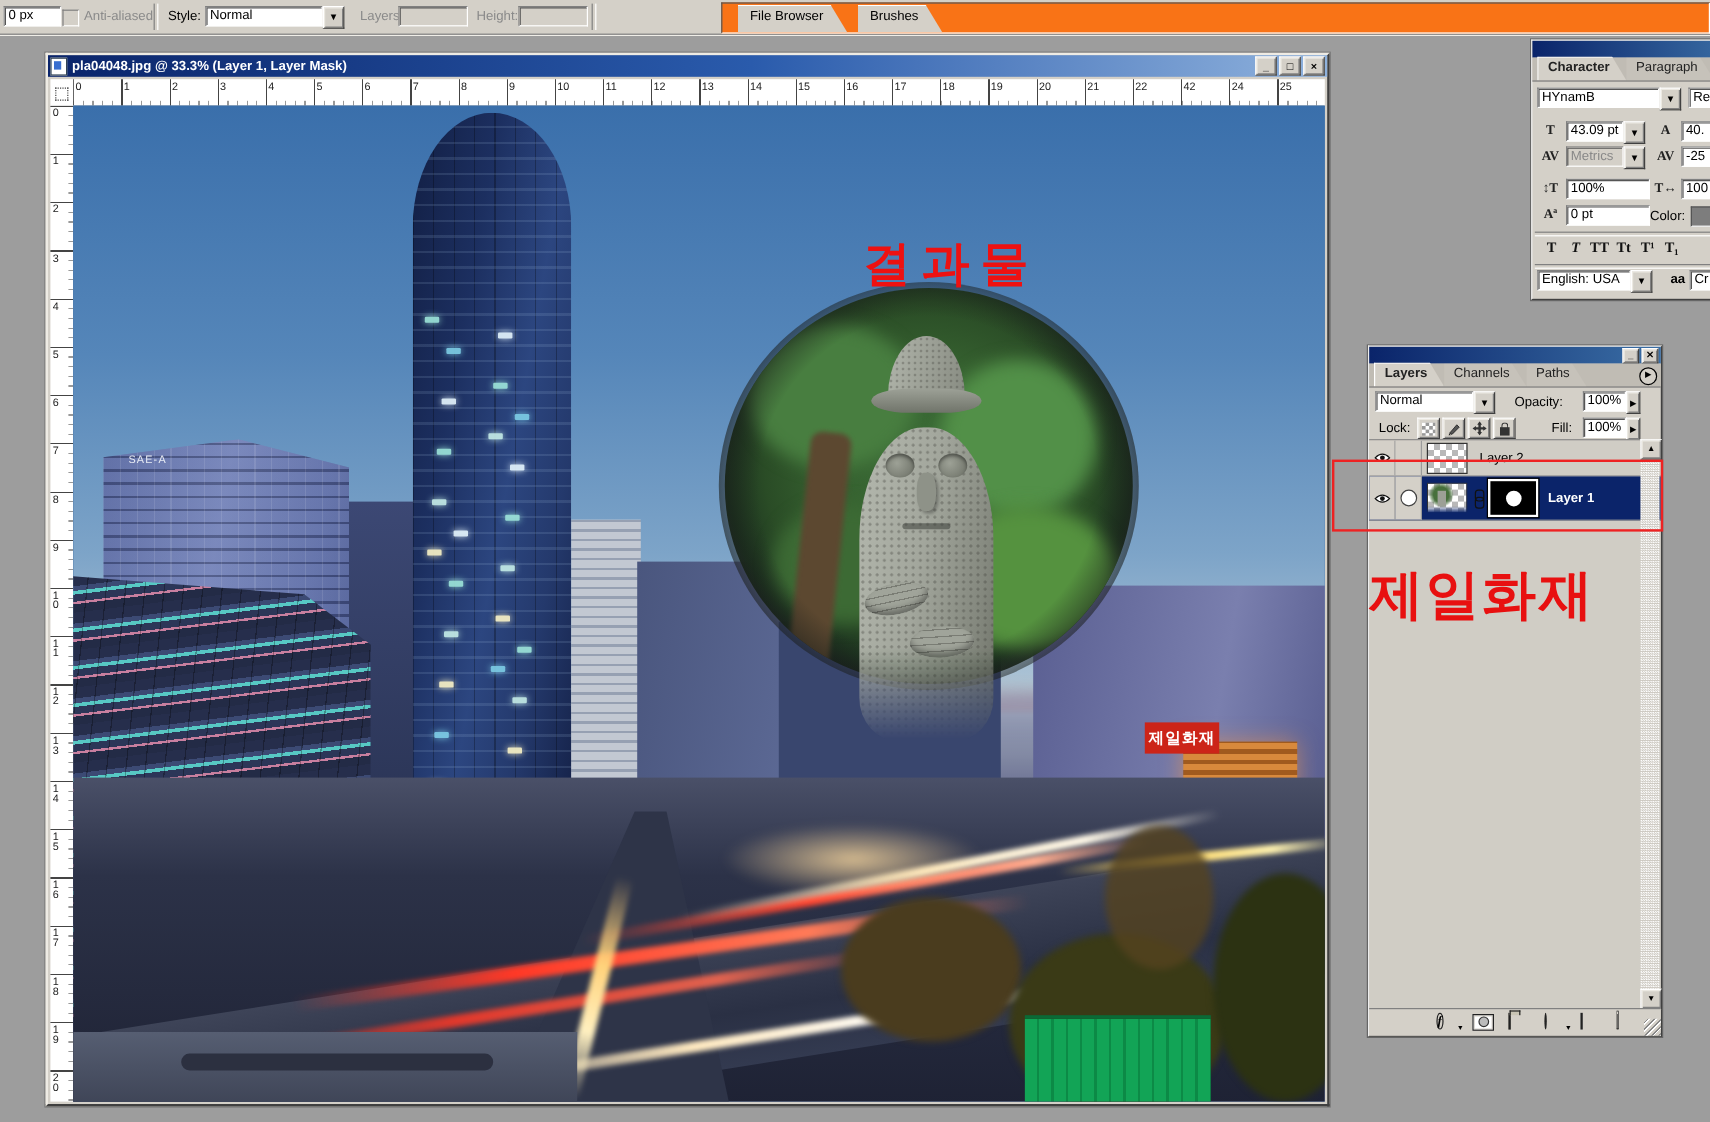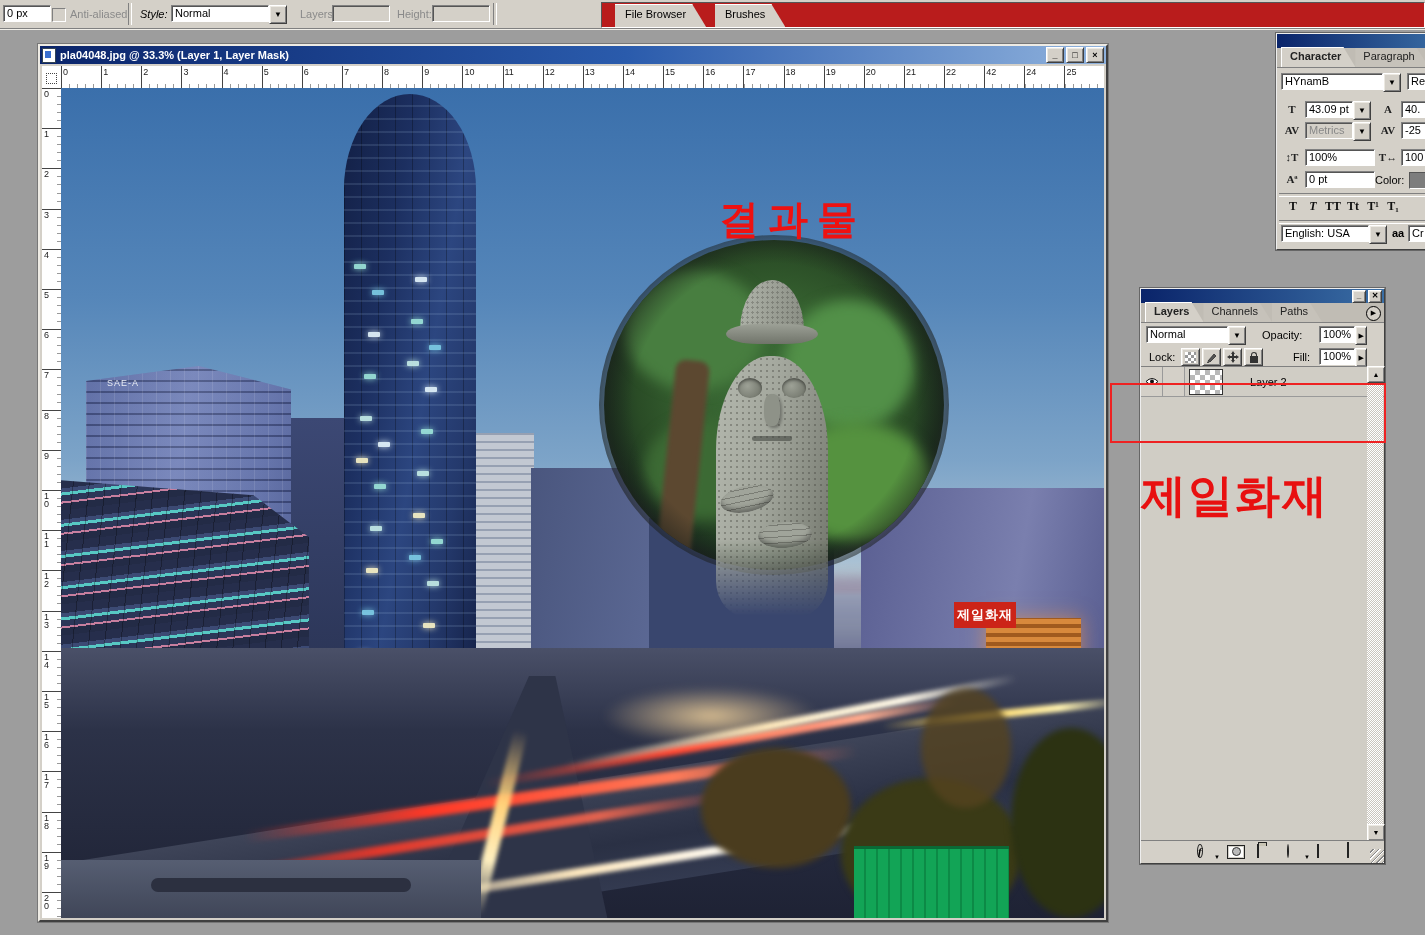--- a/index.html
+++ b/index.html
@@ -13,21 +13,21 @@
          display:flex;align-items:center;justify-content:center;}
   .ddwrap{position:absolute;display:flex;}
   .ddwrap .field{flex:1;}
   .ddwrap .ddbtn{width:16px;height:17px;font-size:8px;color:#000;}
   .abs{position:absolute;}
   .graytx{color:#8a8a8a;}
   .sep{position:absolute;top:3px;height:22px;width:2px;border-left:1px solid #808080;border-right:1px solid #fff;}
   
   #options{position:absolute;left:0;top:0;width:1425px;height:28px;background:#d4d0c8;
            border-bottom:1px solid #808080;box-shadow:0 1px 0 #f0eee8;}
-  #well{position:absolute;left:601px;top:2px;right:0;height:24px;background:#b91c1c;
+  #well{position:absolute;left:601px;top:2px;right:0;height:24px;background:#f97316;
         border:1px solid;border-color:#555 #fff #fff #555;}
   .well-tab{position:absolute;bottom:0;height:19px;background:#d4d0c8;color:#000;
             padding:3px 20px 0 10px;clip-path:polygon(0 0,calc(100% - 14px) 0,100% 100%,0 100%);
             border-top:1px solid #fff;font-size:11px;}
   
   #docwin{position:absolute;left:38px;top:44px;width:1066px;height:874px;background:#d4d0c8;
           border:2px solid;border-color:#eeebe4 #404040 #404040 #eeebe4;box-shadow:0 0 0 1px #777;}
   #doctitle{position:absolute;left:0;top:0;right:0;height:18px;
             background:linear-gradient(90deg,#0a246a 0%,#2a5bac 55%,#8fb2dd 100%);
             display:flex;align-items:center;padding:0 2px;color:#fff;font-weight:bold;}
@@ -143,21 +143,21 @@
   .thumb.photo{background:linear-gradient(180deg,#4a7ab0 0%,#7a9cc4 38%,#c08a58 52%,#3a3650 68%,#26283c 100%);}
   .mini-statue{display:block;width:22px;height:22px;margin:0 auto;
          background:linear-gradient(#9ca096,#9ca096) 50% 65%/7px 13px no-repeat,
                     radial-gradient(circle at 50% 42%,#47703c 38%,rgba(71,112,60,.5) 52%,transparent 62%);}
   .linkic{width:9px;height:15px;flex:none;margin:0 1px;position:relative;}
   .linkic::before,.linkic::after{content:"";position:absolute;left:1px;width:6px;height:8px;border:1px solid #111;border-radius:3px;}
   .linkic::before{top:0;} .linkic::after{top:6px;}
   .maskthumb{width:38px;height:28px;flex:none;background:#000;border:2px solid #fff;outline:1px solid #000;
              display:flex;align-items:center;justify-content:center;margin:0 2px;}
   .mcirc{width:13px;height:13px;border-radius:50%;background:#fff;}
-  .lname{margin-left:23px;white-space:nowrap;}
+  .lname{margin-left:6px;white-space:nowrap;}
   .layer-row.sel .lname{font-weight:bold;}
   .lname.ital{font-style:italic;}
   .locked-ic{margin-left:auto;margin-right:10px;width:9px;height:8px;background:#222;position:relative;flex:none;}
   .locked-ic::before{content:"";position:absolute;left:1px;top:-5px;width:5px;height:5px;border:1.5px solid #222;border-bottom:none;border-radius:4px 4px 0 0;}
   
   .scrollbar{position:absolute;right:1px;top:77px;bottom:22px;width:16px;
              background:repeating-conic-gradient(#fff 0 25%,#cac6be 0 50%);background-size:2px 2px;}
   .sbtn{position:absolute;left:0;width:16px;height:15px;font-size:7px;}
   
   .pbottom{position:absolute;left:0;right:0;bottom:0;height:22px;border-top:1px solid #808080;background:#d4d0c8;display:flex;align-items:center;}
@@ -187,21 +187,21 @@
 </head>
 <body>
 
 <div id="app">
 
   <div id="options">
     <div class="field abs" style="left:3px;top:5px;width:40px;">0 px</div>
     <div class="abs" style="left:52px;top:8px;width:12px;height:12px;background:#d4d0c8;border:1px solid;border-color:#808080 #fff #fff #808080;"></div>
     <span class="abs graytx" style="left:70px;top:8px;">Anti-aliased</span>
     <div class="sep" style="left:128px;"></div>
-    <span class="abs" style="left:140px;top:8px;font-style:italic;">Style:</span>
+    <span class="abs" style="left:140px;top:8px;">Style:</span>
     <div class="ddwrap" style="left:171px;top:5px;width:116px;">
       <span class="field">Normal</span>
       <span class="btn3d ddbtn">▼</span>
     </div>
     <span class="abs graytx" style="left:300px;top:8px;">Layers:</span>
     <div class="field dis abs" style="left:332px;top:5px;width:50px;"></div>
     <span class="abs graytx" style="left:397px;top:8px;">Height:</span>
     <div class="field dis abs" style="left:432px;top:5px;width:50px;"></div>
     <div class="sep" style="left:493px;"></div>
     <div id="well">
@@ -405,21 +405,21 @@
     <div class="abs" style="left:6px;top:165px;display:flex;" id="stylebtns">
         <span class="tstyle">T</span>
         <span class="tstyle" style="font-style: italic;">T</span>
         <span class="tstyle">TT</span>
         <span class="tstyle">Tt</span>
         <span class="tstyle">T¹</span>
         <span class="tstyle">T₁</span>
       </div>
     <div class="hr-groove" style="top:186px;"></div>
 
-    <div class="ddwrap" style="left:4px;top:191px;width:106px;">
+    <div class="ddwrap" style="left:4px;top:191px;width:96px;">
       <span class="field">English: USA</span>
       <span class="btn3d ddbtn">▼</span>
     </div>
     <span class="abs" style="left:115px;top:193px;font-weight:bold;">aa</span>
     <div class="field abs" style="left:131px;top:191px;width:34px;">Cr</div>
   </div>
 
   <div id="layerspal" class="palette">
     <div class="ptitle">
       <span class="btn3d ptbtn">_</span>
@@ -469,20 +469,39 @@
           <span class="cell">
             <svg class="eyesvg" width="14" height="9" viewBox="0 0 14 9">
               <path d="M1 4.5 Q7 -1.5 13 4.5 Q7 10.5 1 4.5 Z" fill="#fff" stroke="#111"></path>
               <circle cx="7" cy="4.5" r="2" fill="#111"></circle>
             </svg>
           </span>
           <span class="cell"></span>
           <span class="thumb transparent"></span>
           <span class="lname">Layer 2</span>
         </div>
+        <div class="layer-row sel">
+          <span class="cell">
+            <svg class="eyesvg" width="14" height="9" viewBox="0 0 14 9">
+              <path d="M1 4.5 Q7 -1.5 13 4.5 Q7 10.5 1 4.5 Z" fill="#fff" stroke="#111"></path>
+              <circle cx="7" cy="4.5" r="2" fill="#111"></circle>
+            </svg>
+          </span>
+          <span class="cell">
+            <span class="mask-ind"></span>
+          </span>
+          <span class="thumb statue">
+            <span class="mini-statue"></span>
+          </span>
+          <span class="linkic"></span>
+          <span class="maskthumb">
+            <span class="mcirc"></span>
+          </span>
+          <span class="lname">Layer 1</span>
+        </div>
       </div>
 
     <div class="scrollbar">
       <span class="btn3d sbtn" style="top:0;">▲</span>
       <span class="btn3d sbtn" style="bottom:0;">▼</span>
     </div>
 
     <div class="pbottom">
       <span class="bic" style="margin-left:56px;"><span class="fx-ic">f</span><span class="tiny-arrow">▼</span></span>
       <span class="bic">

